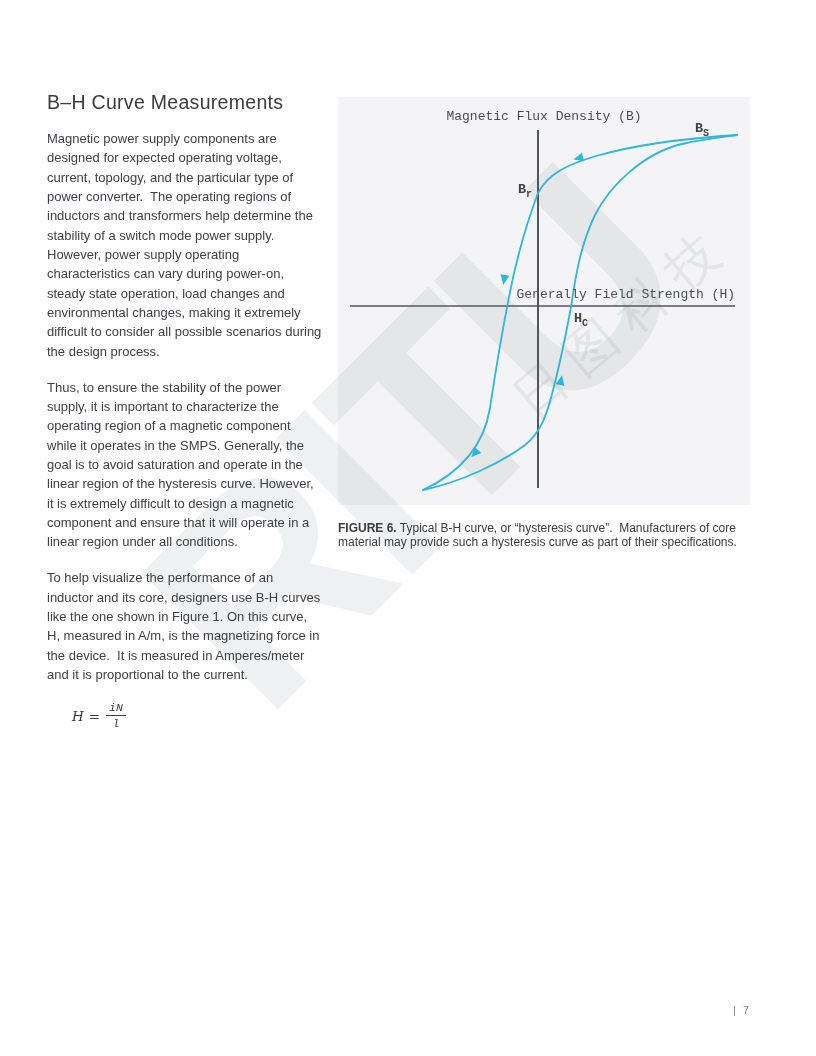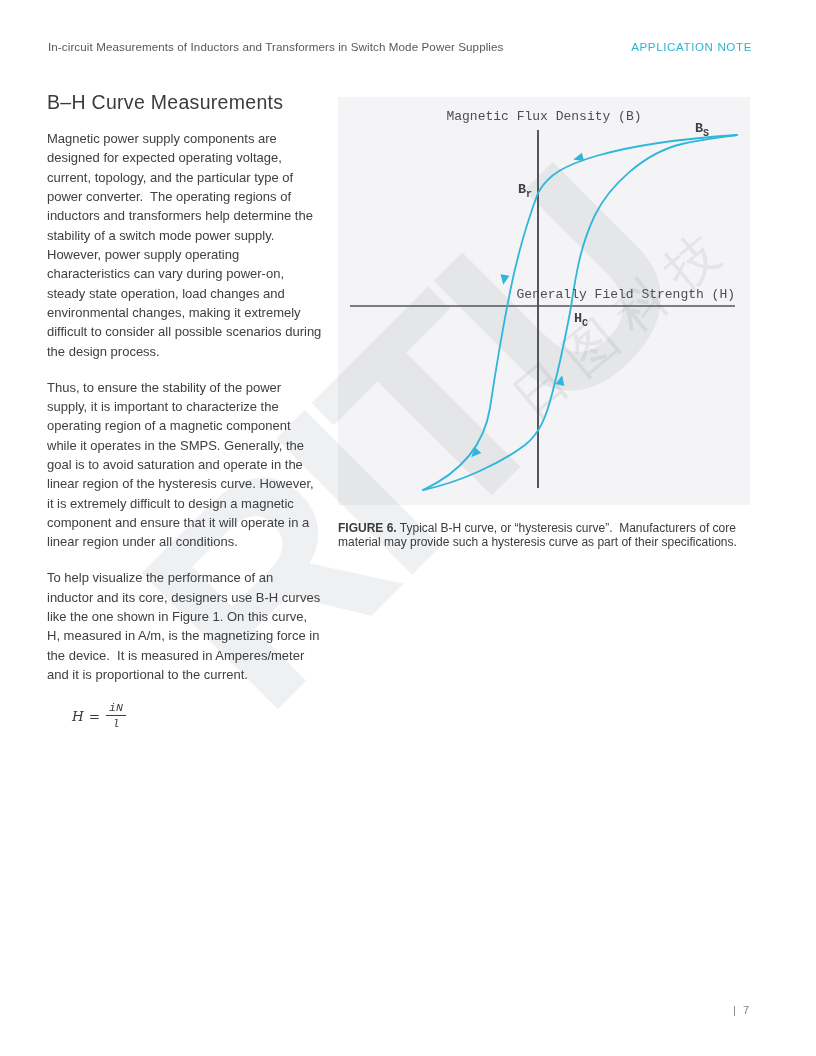--- a/index.html
+++ b/index.html
@@ -86,24 +86,20 @@
   .page-num {
     position:absolute; top:1004px; left:733px;
     font-size:11px; color:#7f8286; z-index:2; letter-spacing:2px;
   }
 </style>
 </head>
 <body>
 
 <div class="page">
 
-  <div class="header">
-    <span class="header-title">In-circuit Measurements of Inductors and Transformers in Switch Mode Power Supplies</span>
-    <span class="header-badge">APPLICATION NOTE</span>
-  </div>
 
   <div class="wm-ritu">RITU</div>
   <div class="wm-cjk">日图科技</div>
 
   <div class="text-col">
     <h1>B–H Curve Measurements</h1>
     <p>Magnetic power supply components are designed for expected operating voltage, current, topology, and the particular type of power converter.  The operating regions of inductors and transformers help determine the stability of a switch mode power supply. However, power supply operating characteristics can vary during power-on, steady state operation, load changes and environmental changes, making it extremely difficult to consider all possible scenarios during the design process.</p>
     <p>Thus, to ensure the stability of the power supply, it is important to characterize the operating region of a magnetic component while it operates in the SMPS. Generally, the goal is to avoid saturation and operate in the linear region of the hysteresis curve. However, it is extremely difficult to design a magnetic component and ensure that it will operate in a linear region under all conditions.</p>
     <p>To help visualize the performance of an inductor and its core, designers use B-H curves like the one shown in Figure 1. On this curve, H, measured in A/m, is the magnetizing force in the device.  It is measured in Amperes/meter and it is proportional to the current.</p>
     <div class="equation">

